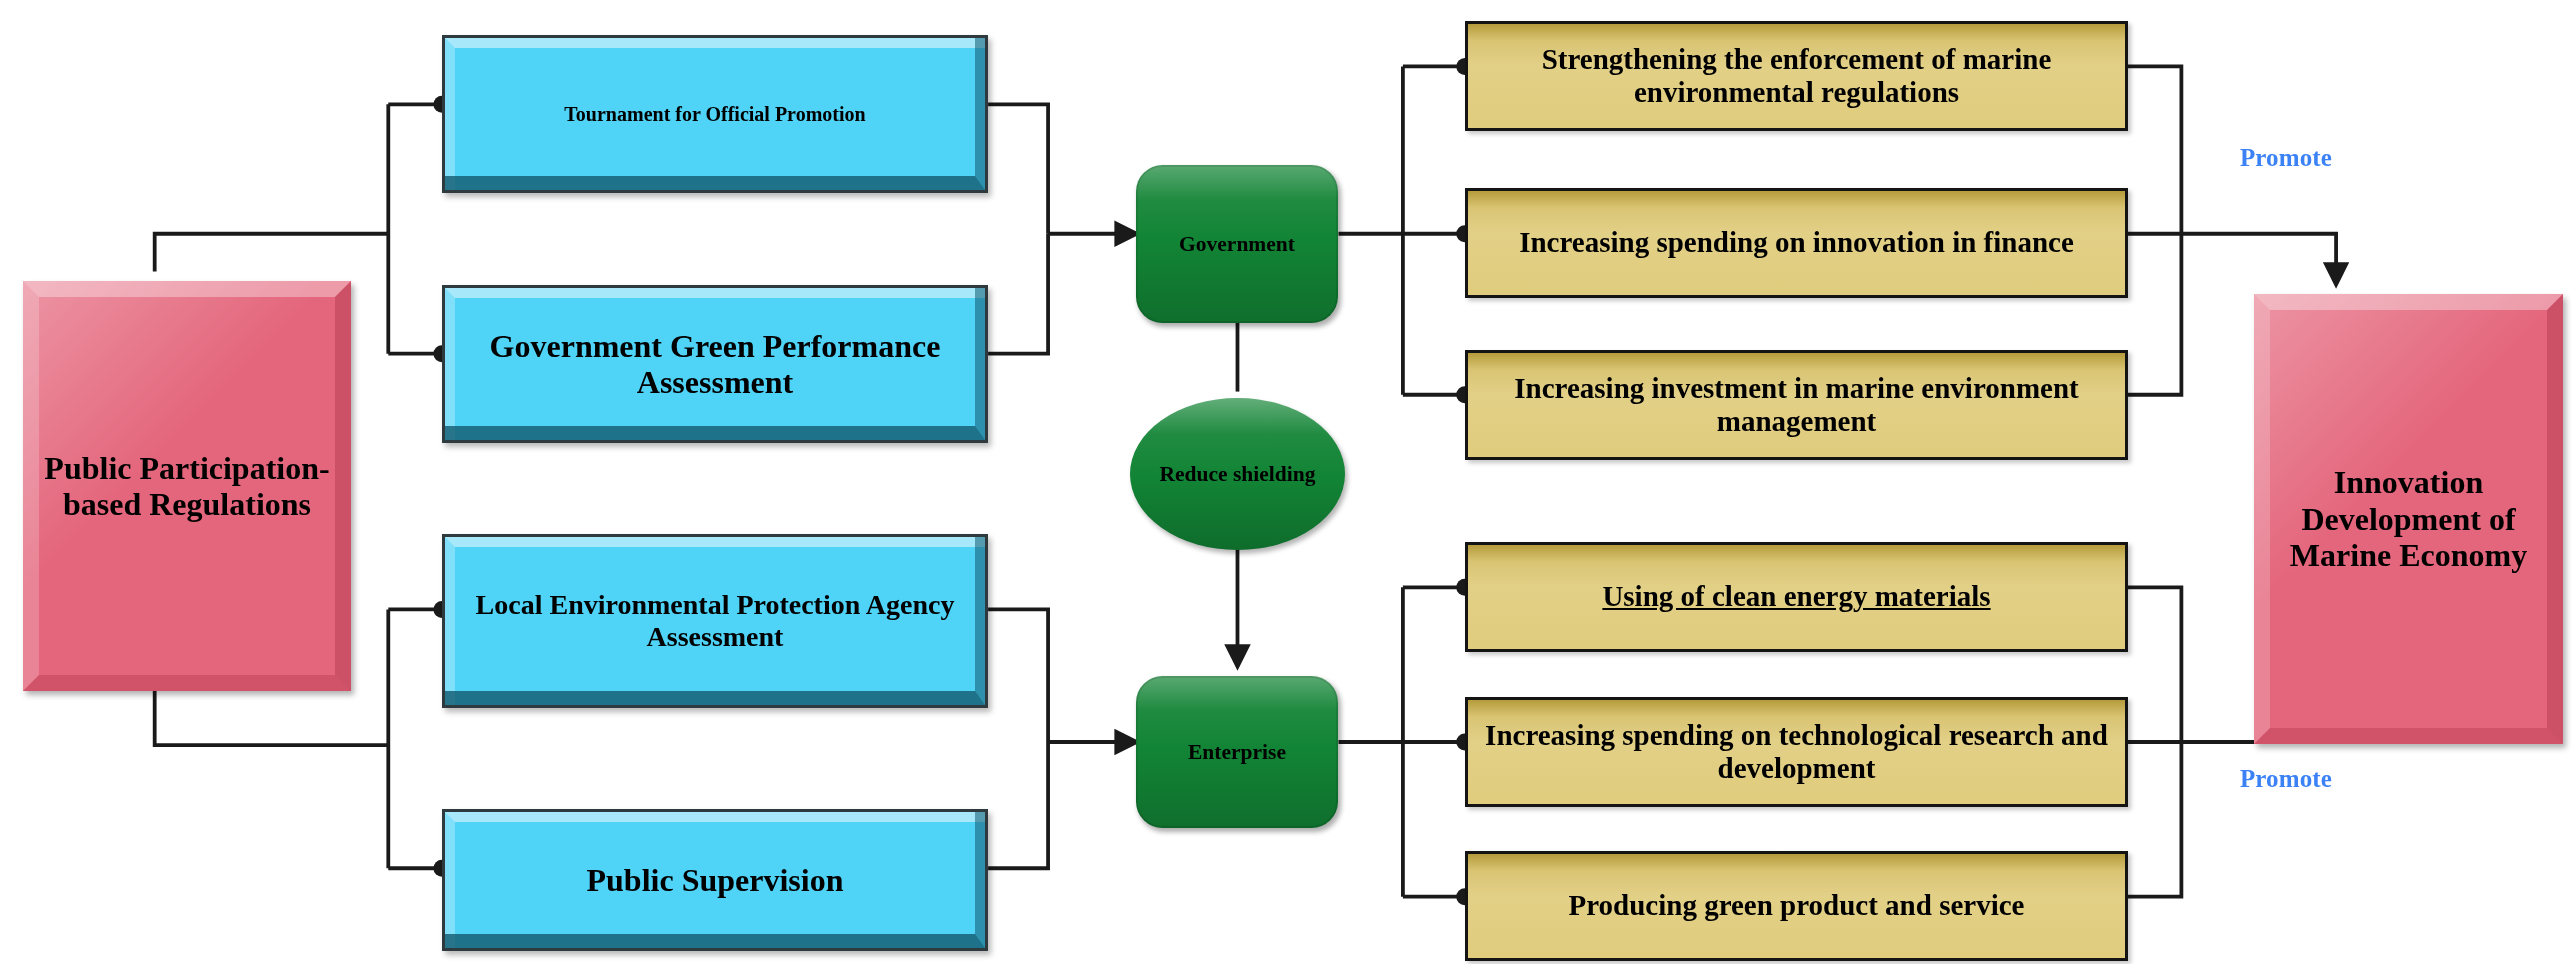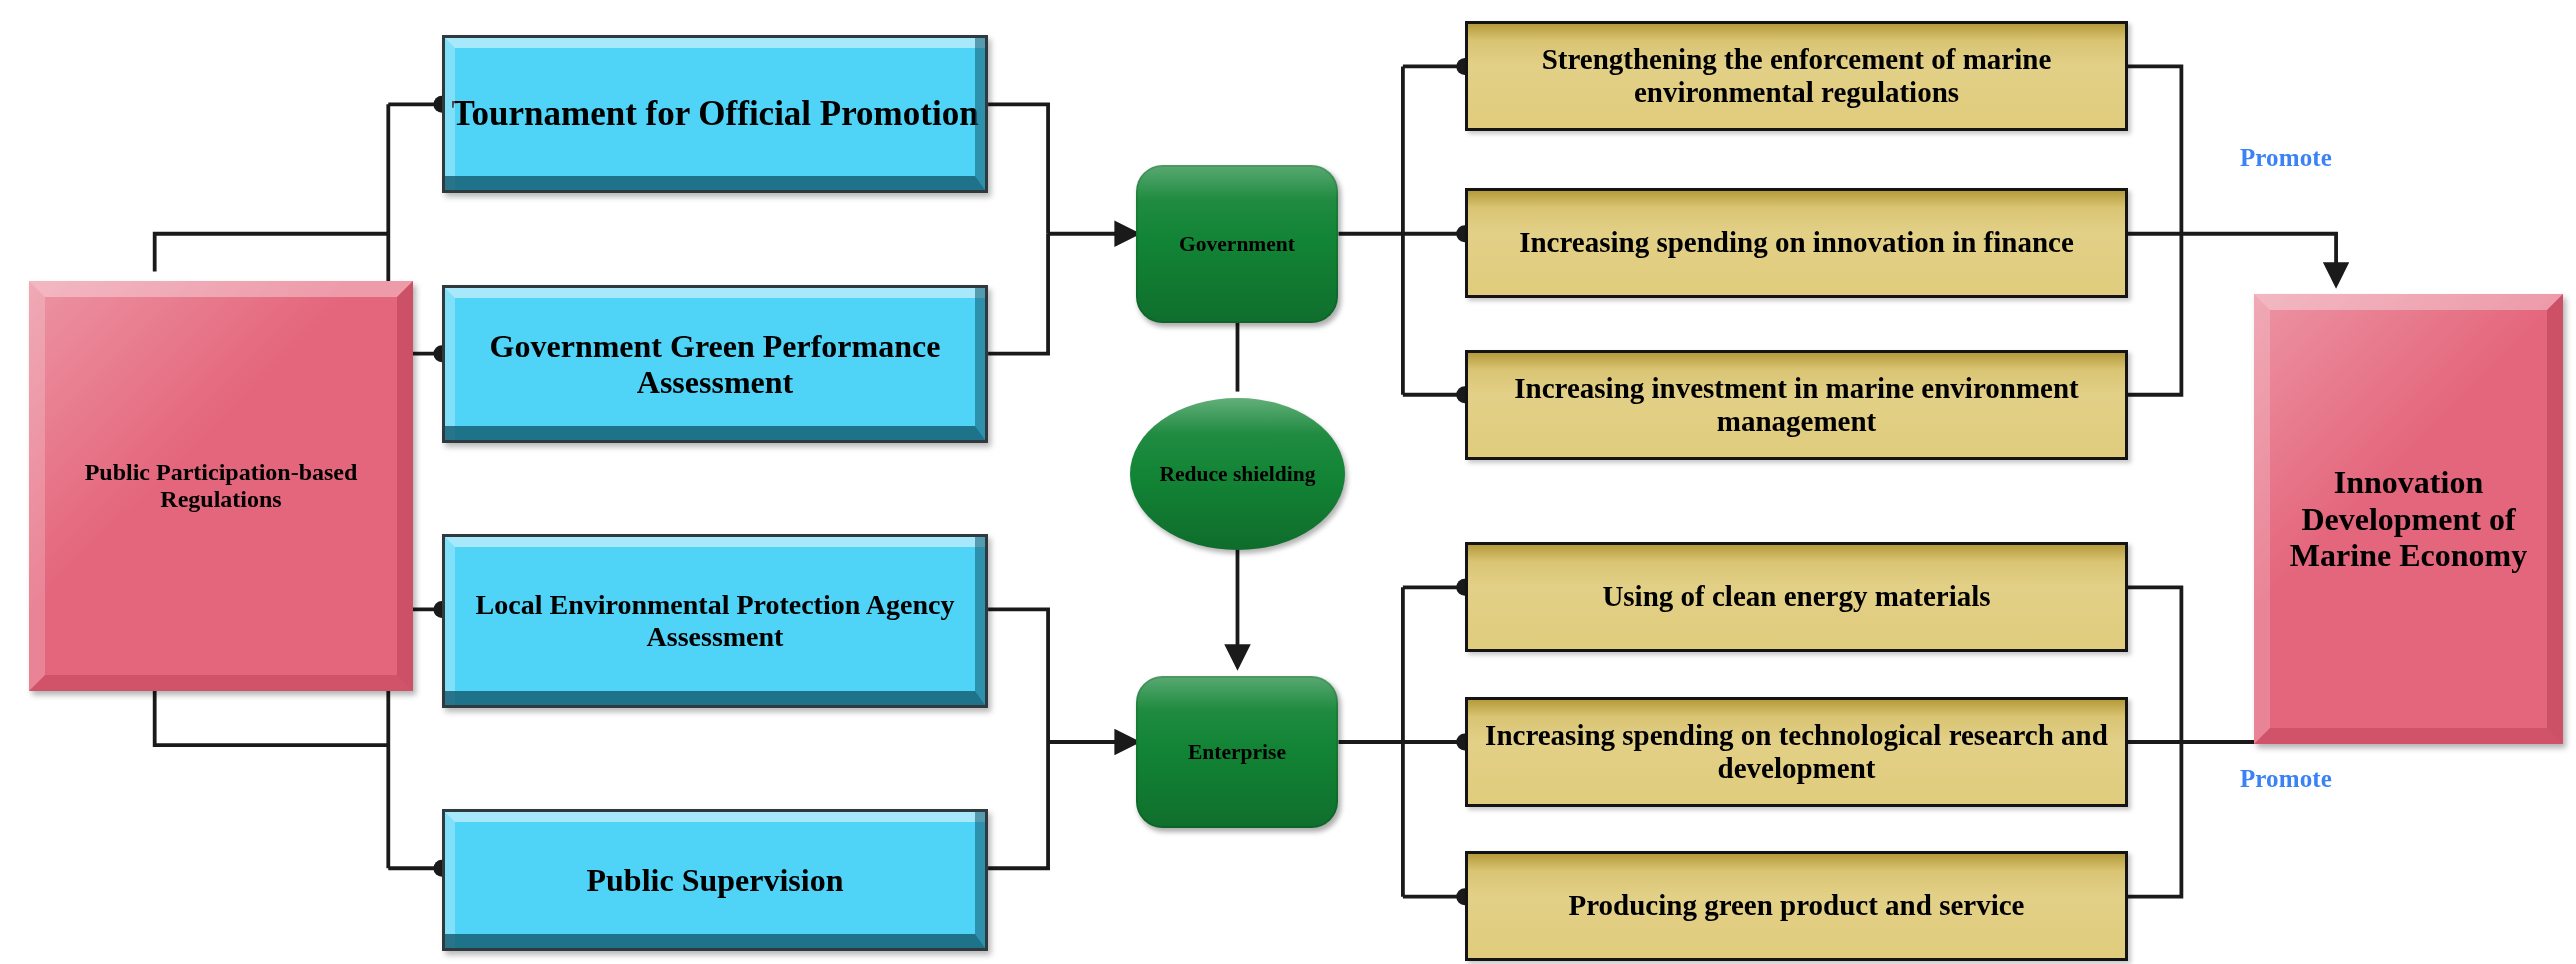--- a/index.html
+++ b/index.html
@@ -196,25 +196,25 @@
       <path d="M 3370,105 L 3455,105 L 3455,370"></path>
       <path d="M 3370,625 L 3455,625 L 3455,370"></path>
       <path d="M 3370,370 L 3700,370 L 3700,450" marker-end="url(#arrow)"></path>
 
       <path d="M 3370,930 L 3455,930 L 3455,1175"></path>
       <path d="M 3370,1420 L 3455,1420 L 3455,1175"></path>
       <path d="M 3370,1175 L 3700,1175 L 3700,1085" marker-end="url(#arrow)"></path>
     </g>
   </svg>
 
-  <div class="node pink" style="left:29px; top:271px; width:384px; height:410px; font-size:24px;">
+  <div class="node pink" style="left:23px; top:271px; width:328px; height:410px; font-size:32px;">
     <span class="lbl">Public Participation-based Regulations</span>
   </div>
 
-  <div class="node blue" style="left:442px; top:25px; width:546px; height:158px; font-size:35px;">
+  <div class="node blue" style="left:442px; top:25px; width:546px; height:158px; font-size:20px;">
     <span class="lbl">Tournament for Official Promotion</span>
   </div>
 
   <div class="node blue" style="left:442px; top:275px; width:546px; height:158px; font-size:32px;">
     <span class="lbl">Government Green Performance Assessment</span>
   </div>
 
   <div class="node blue" style="left:442px; top:524px; width:546px; height:174px; font-size:28px;">
     <span class="lbl">Local Environmental Protection Agency Assessment</span>
   </div>
@@ -240,21 +240,21 @@
   </div>
 
   <div class="node yellow" style="left:1465px; top:178px; width:663px; height:110px; font-size:29px;">
     <span class="lbl">Increasing spending on innovation in finance</span>
   </div>
 
   <div class="node yellow" style="left:1465px; top:340px; width:663px; height:110px; font-size:29px;">
     <span class="lbl">Increasing investment in marine environment management</span>
   </div>
 
-  <div class="node yellow" style="left:1465px; top:532px; width:663px; height:110px; font-size:29px;">
+  <div class="node yellow" style="left:1465px; top:532px; width:663px; height:110px; font-size:29px;text-decoration:underline;">
     <span class="lbl">Using of clean energy materials</span>
   </div>
 
   <div class="node yellow" style="left:1465px; top:687px; width:663px; height:110px; font-size:29px;">
     <span class="lbl">Increasing spending on technological research and development</span>
   </div>
 
   <div class="node yellow" style="left:1465px; top:841px; width:663px; height:110px; font-size:29px;">
     <span class="lbl">Producing green product and service</span>
   </div>

